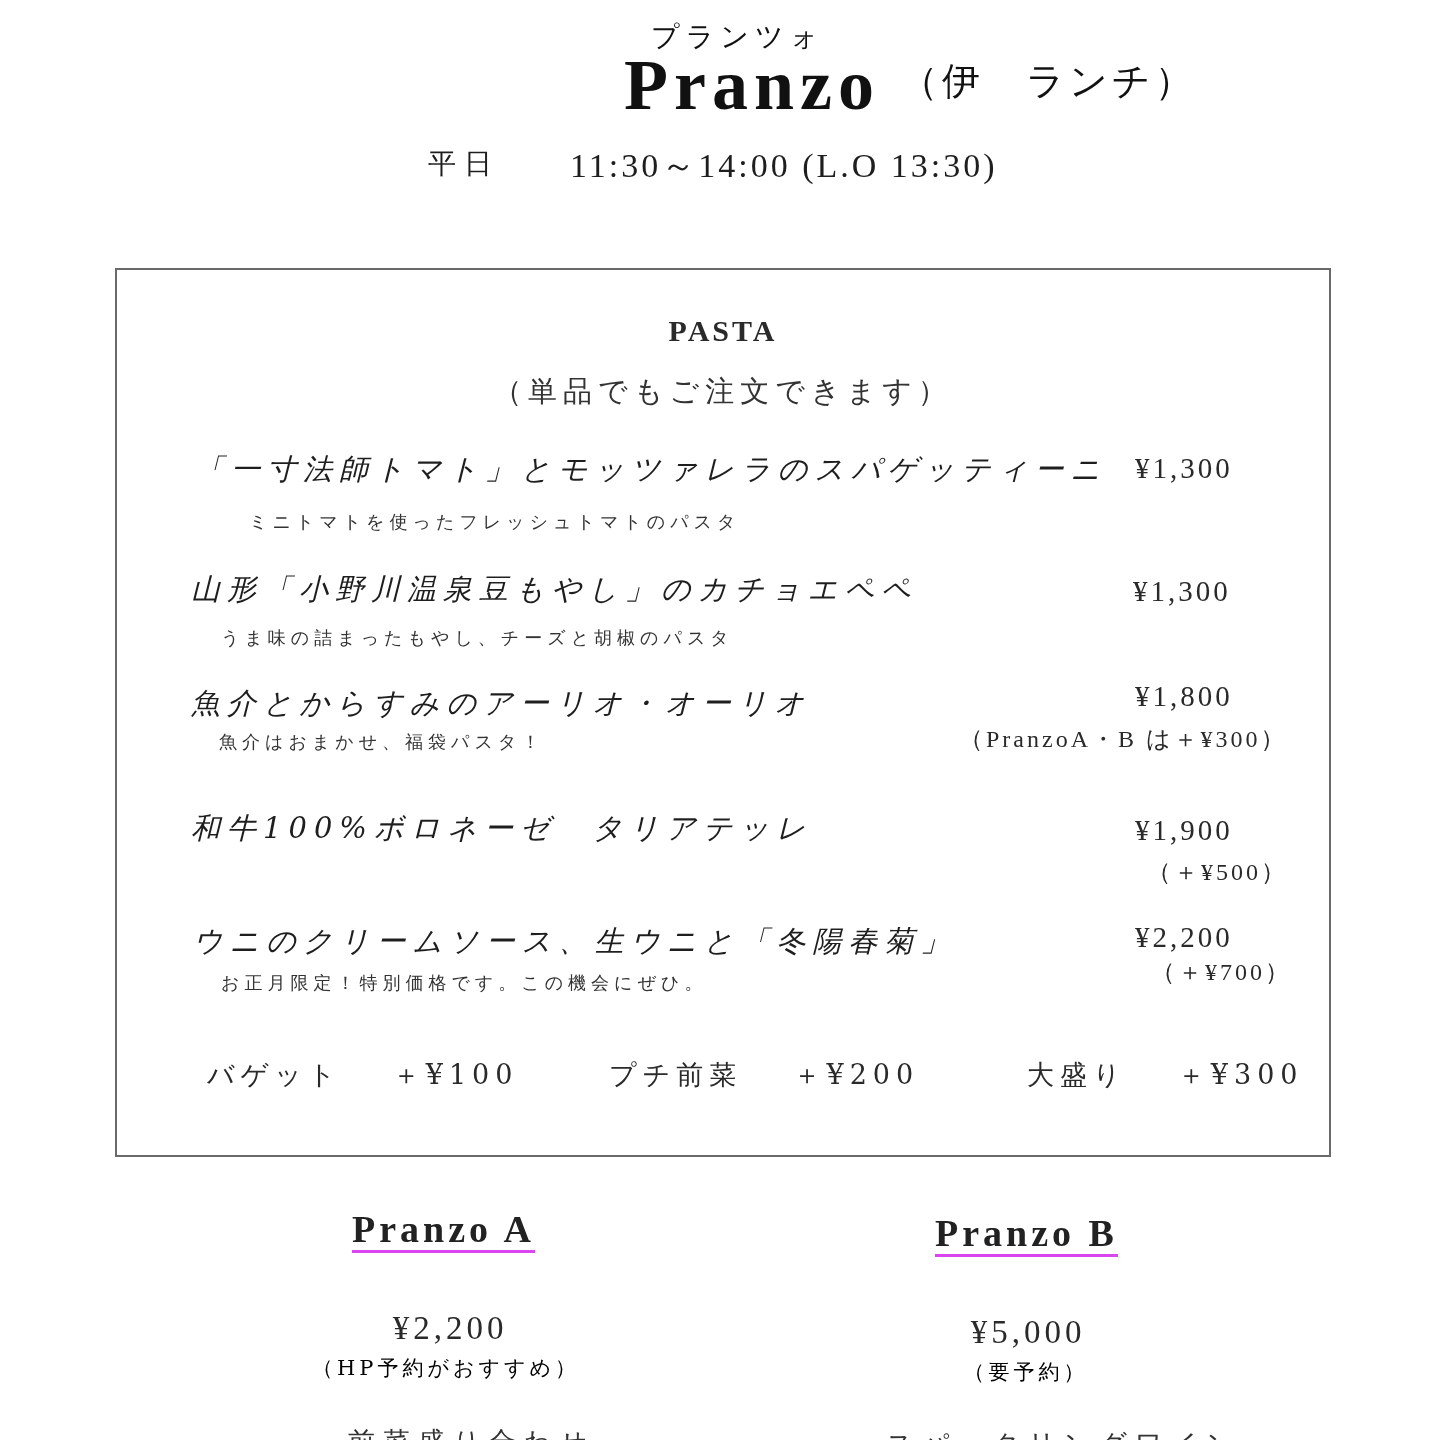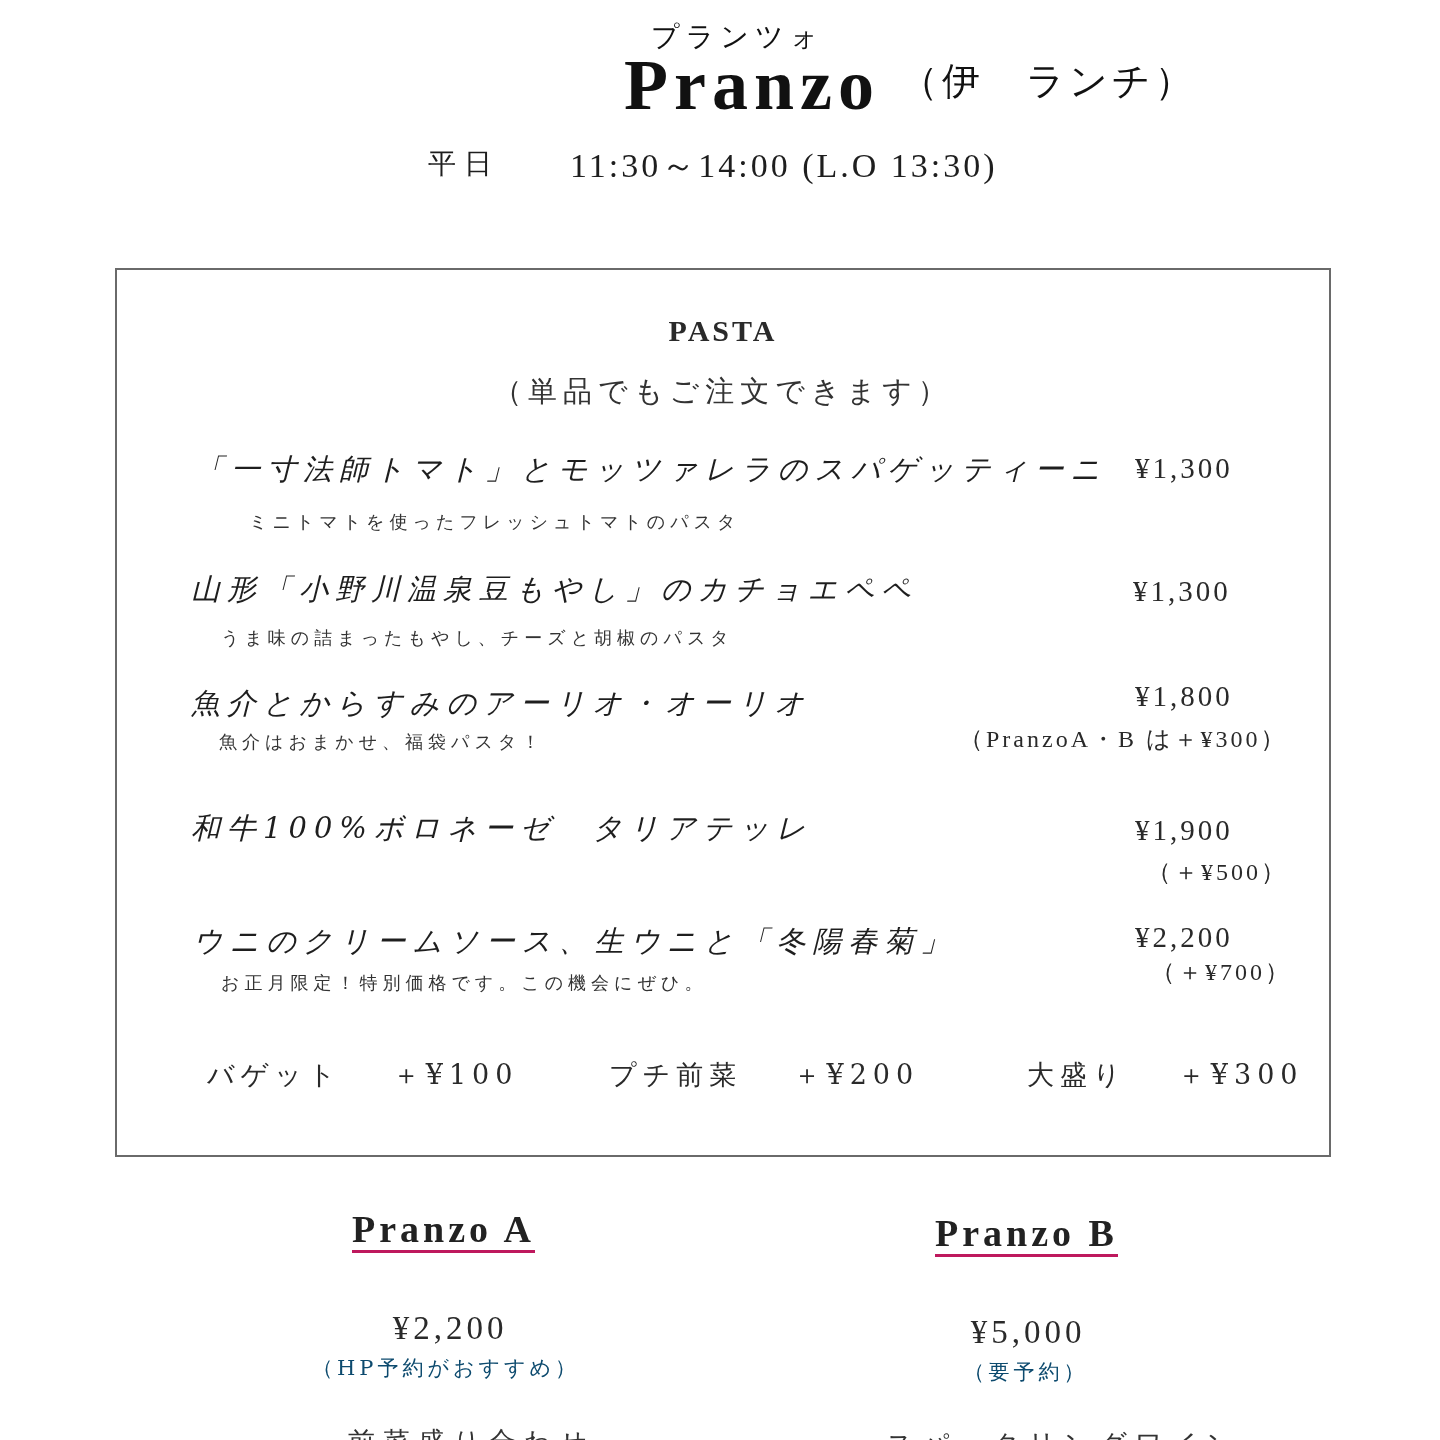--- a/index.html
+++ b/index.html
@@ -107,35 +107,35 @@
       color: #2a2a2a;
     }
 
     
     .course-title {
       font-family: "Liberation Serif", "DejaVu Serif", serif;
       font-size: 38px;
       font-weight: bold;
       letter-spacing: 4px;
       color: #222;
-      border-bottom: 3px solid #be185d;
+      border-bottom: 3px solid #d946ef;
       padding-bottom: 0px;
       line-height: 42px;
     }
     .course-price {
       font-family: "Liberation Serif", "DejaVu Serif", serif;
       font-size: 33px;
       letter-spacing: 4px;
       color: #2a2a2a;
       text-align: center;
     }
     .course-note {
       font-size: 21px;
       letter-spacing: 4px;
-      color: #0c4a6e;
+      color: #000000;
       text-align: center;
     }
     .course-item {
       font-size: 27px;
       letter-spacing: 8px;
       color: #333;
     }
   </style>
 </head>
 <body>

